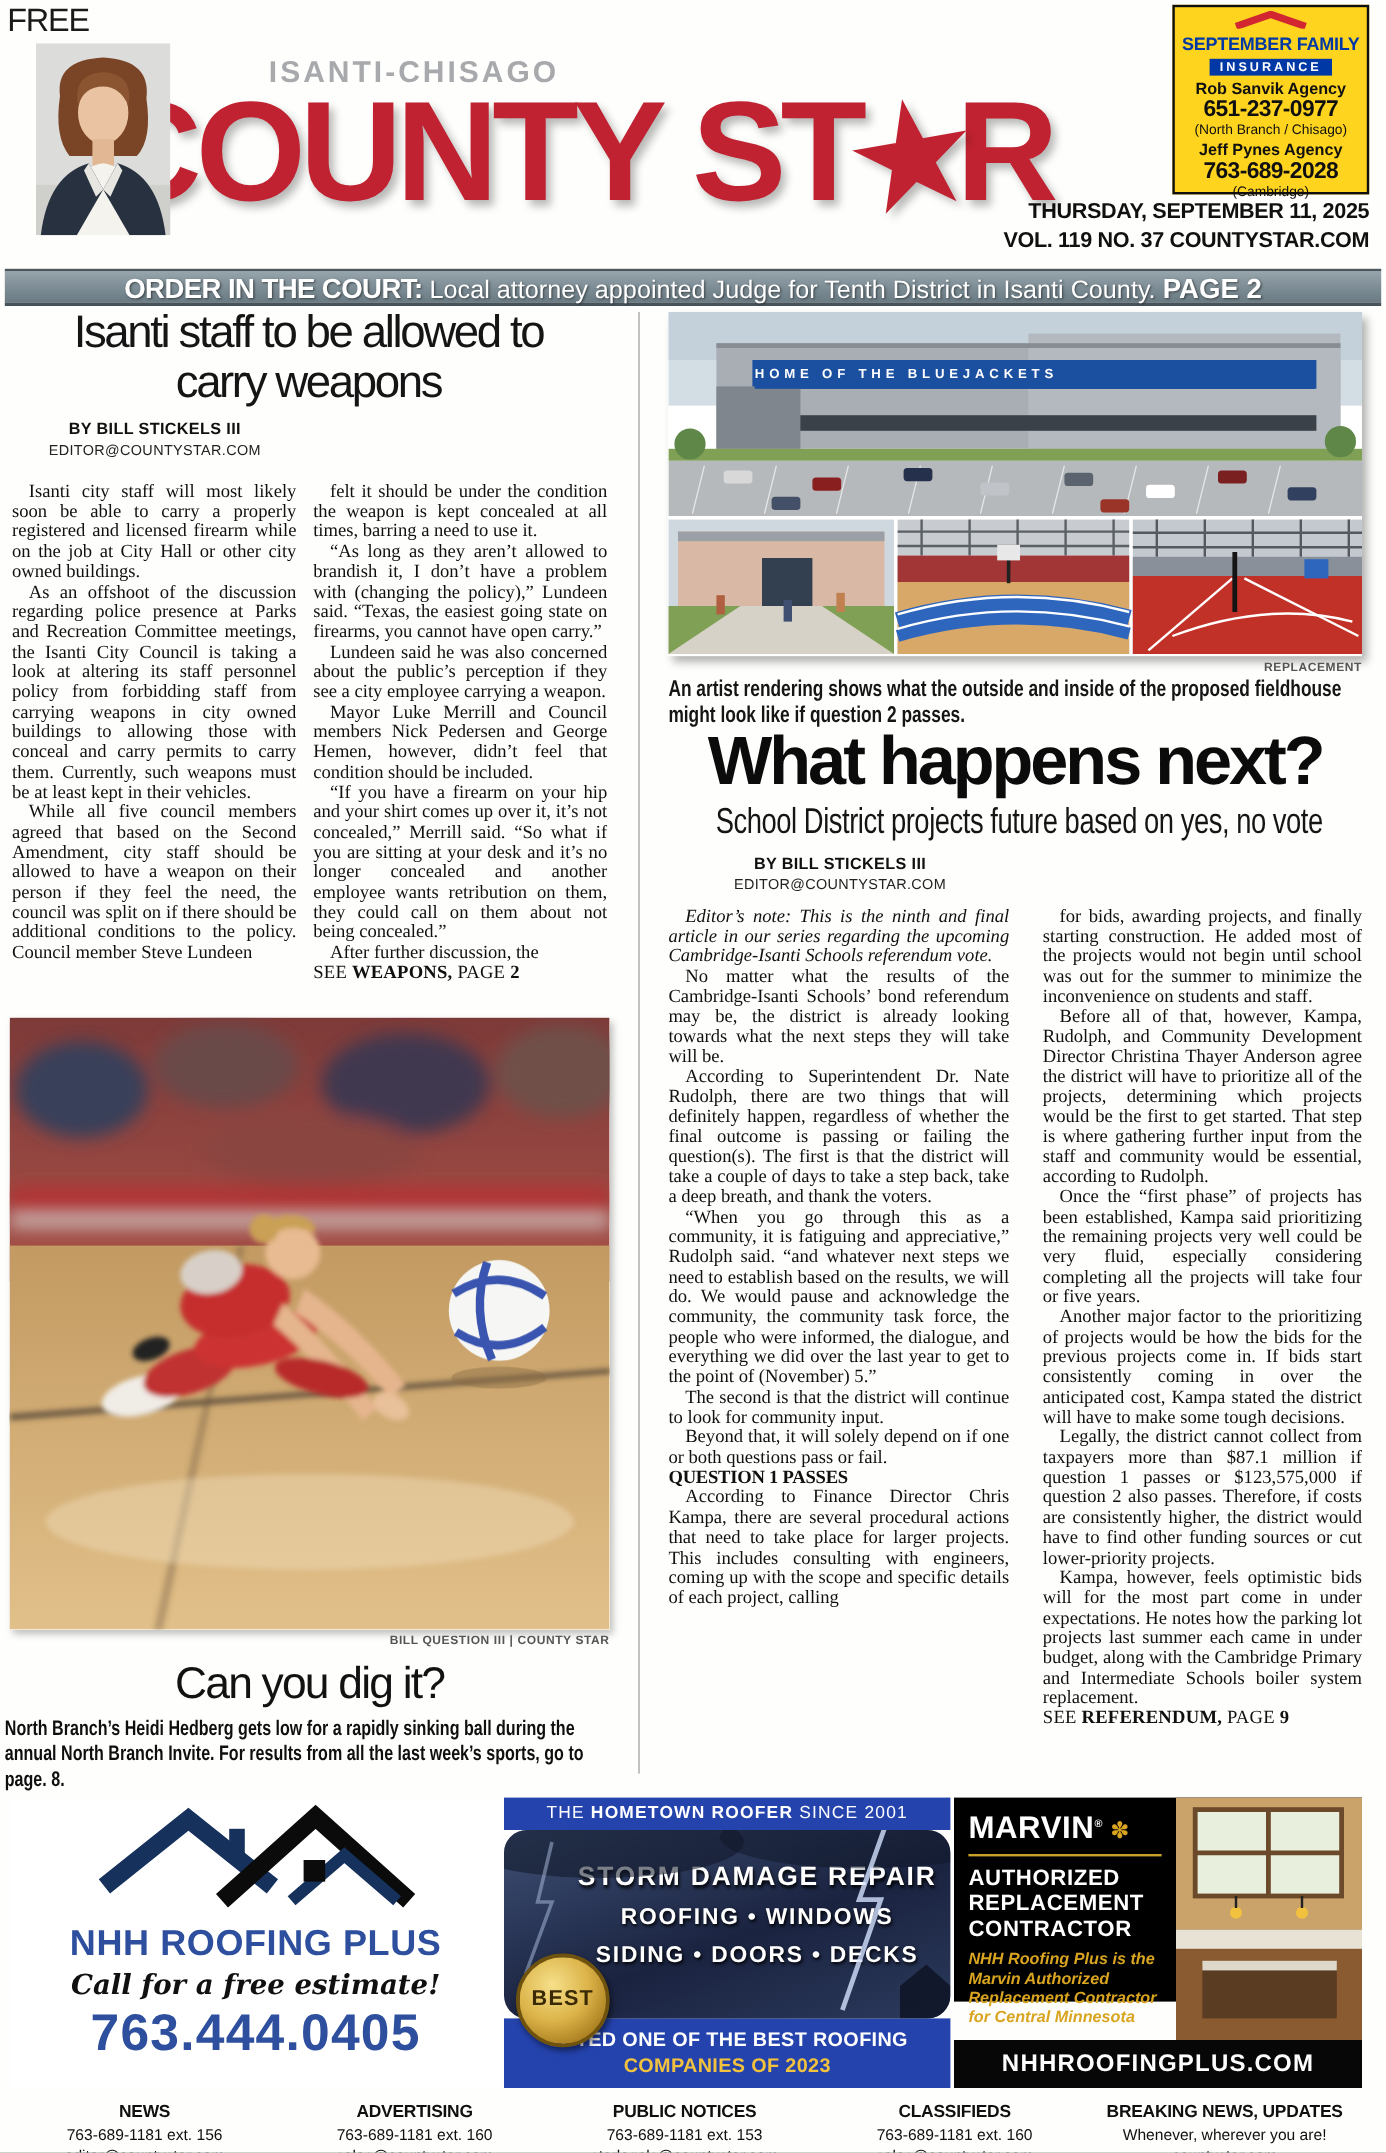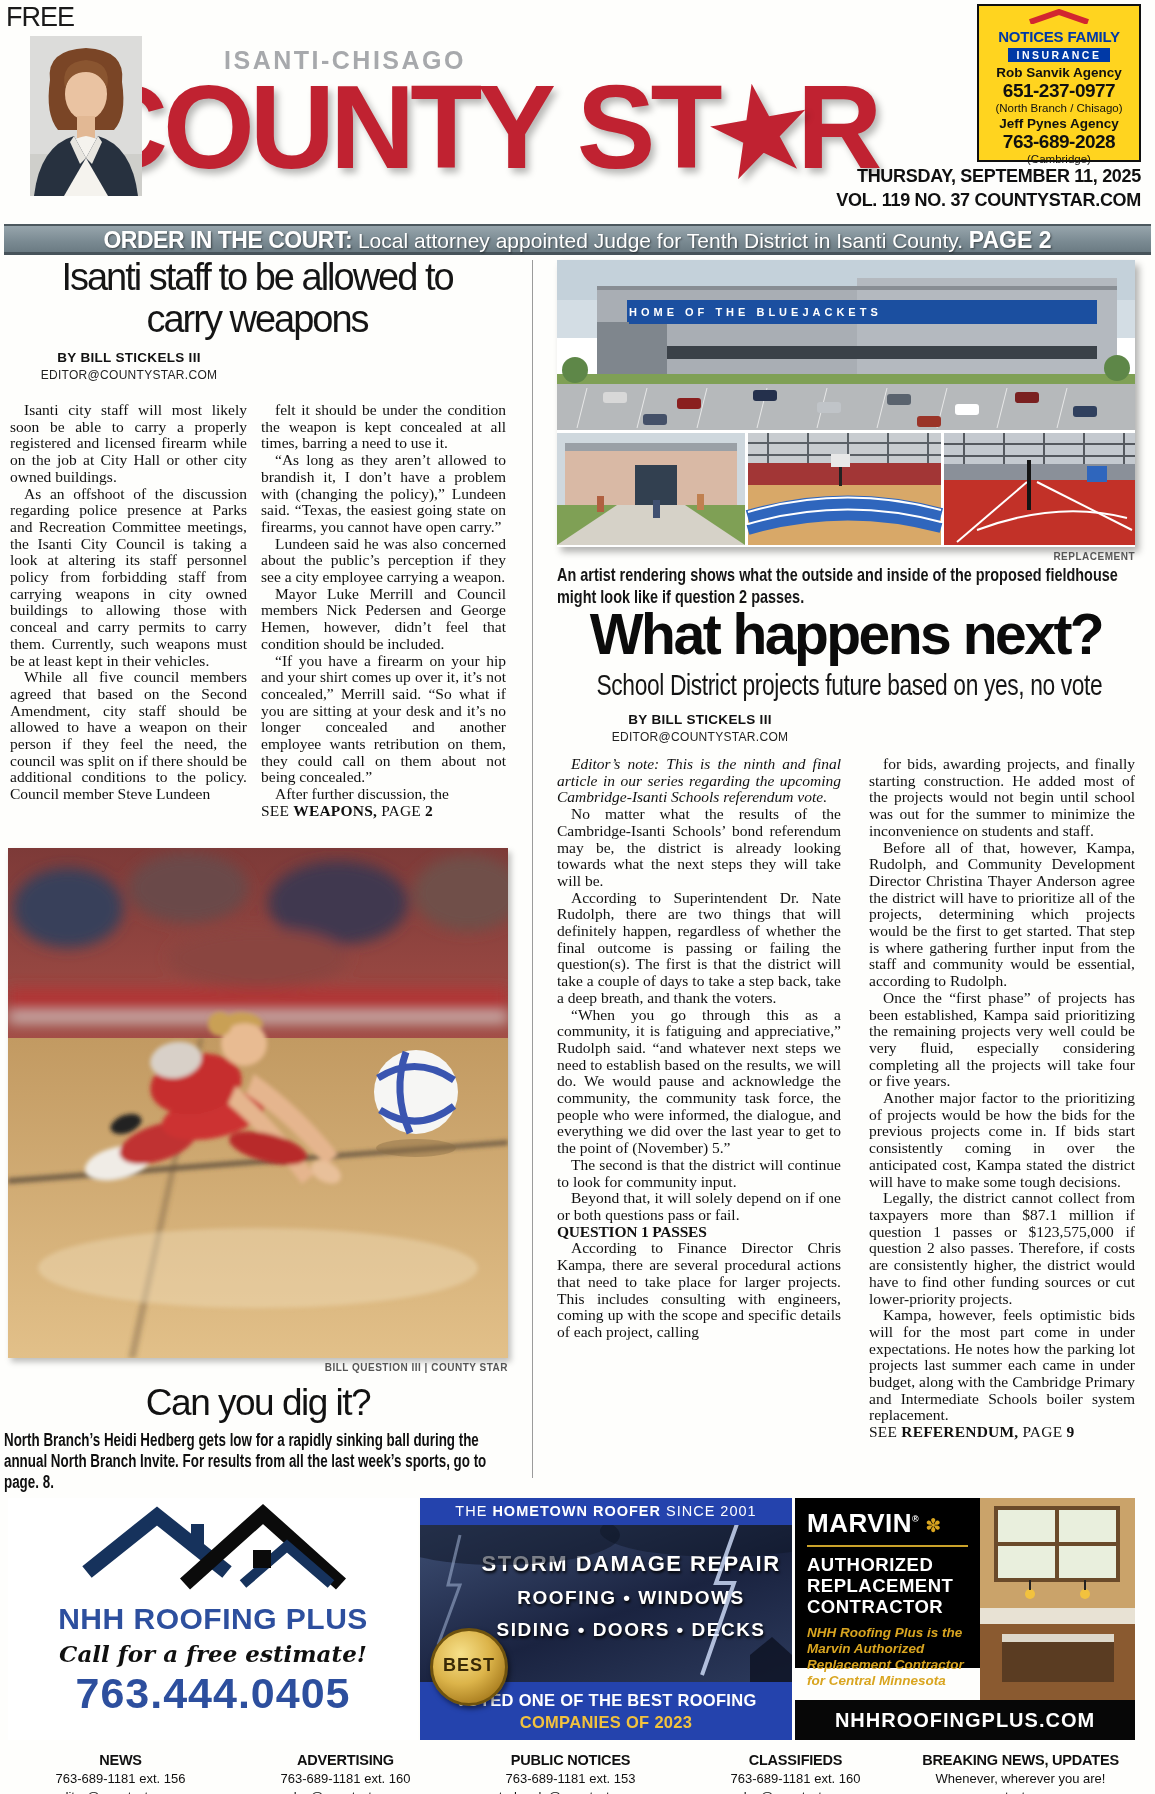--- a/index.html
+++ b/index.html
@@ -90,21 +90,21 @@
   .nhh-name{font-size:30px;font-weight:700;color:#2d4f9e;letter-spacing:.5px;margin-top:-2px;}
   .nhh-tag{font-family:"DejaVu Serif",serif;font-style:italic;font-weight:700;font-size:23px;
            color:#101010;margin-top:4px;}
   .nhh-phone{font-size:43px;font-weight:700;color:#2d4f9e;letter-spacing:1px;margin-top:2px;}
   .ad-storm{left:420px;top:1498px;width:372px;height:242px;}
   .storm-top{height:27px;background:#2443ad;color:#fff;text-align:center;line-height:27px;
              font-size:14.5px;letter-spacing:1px;}
   .storm-top b{font-weight:700;}
   .storm-main{position:relative;height:157px;overflow:hidden;color:#fff;text-align:center;
               box-sizing:border-box;padding:26px 6px 13px 56px;
-              background:linear-gradient(160deg,#3e4f74 0%,#1a2340 55%,#2c3a5c 100%);}
+              background:linear-gradient(160deg,#3e4f74 0%,#1a2340 55%,#2c3a5c 100%);border-radius:19px;}
   .storm-main .l1{font-size:22px;font-weight:700;letter-spacing:1.5px;text-shadow:1px 2px 3px #000;}
   .storm-main .l2{font-size:19px;font-weight:700;letter-spacing:1.5px;margin-top:10px;text-shadow:1px 2px 3px #000;}
   .badge{position:absolute;left:10px;top:130px;width:78px;height:78px;border-radius:50%;
          background:radial-gradient(circle at 38% 32%,#f6e08a 0%,#dcb44a 45%,#a87c1e 80%,#7c5a12 100%);
          border:3px solid #6e520e;box-sizing:border-box;z-index:5;text-align:center;
          box-shadow:2px 3px 5px rgba(0,0,0,.5);}
   .badge .bi{display:block;margin-top:24px;font-size:18px;font-weight:700;color:#3a2a06;letter-spacing:1px;}
   .storm-bot{height:58px;background:#2443ad;text-align:center;box-sizing:border-box;padding-top:9px;}
   .storm-bot .b1{font-size:16.5px;font-weight:700;color:#fff;letter-spacing:.3px;}
   .storm-bot .b2{font-size:16.5px;font-weight:700;color:#f2c23e;margin-top:3px;letter-spacing:.3px;}
@@ -150,21 +150,21 @@
   </div>
 
   <div class="abs region">ISANTI-CHISAGO</div>
 
   <div class="abs logo"><span>COUNTY ST</span><span class="star">★</span><span>R</span></div>
 
   <div class="abs amfam">
     <svg width="64" height="15" viewBox="0 0 64 15">
       <polyline points="3,13 32,3 61,13" fill="none" stroke="#d22630" stroke-width="6"></polyline>
     </svg>
-    <div class="brand1">NOTICES FAMILY</div>
+    <div class="brand1">SEPTEMBER FAMILY</div>
     <div><span class="brand2">INSURANCE</span></div>
     <div class="aname">Rob Sanvik Agency</div>
     <div class="aphone">651-237-0977</div>
     <div class="aarea">(North Branch / Chisago)</div>
     <div class="aname">Jeff Pynes Agency</div>
     <div class="aphone">763-689-2028</div>
     <div class="aarea">(Cambridge)</div>
   </div>
 
   <div class="abs dateline">

